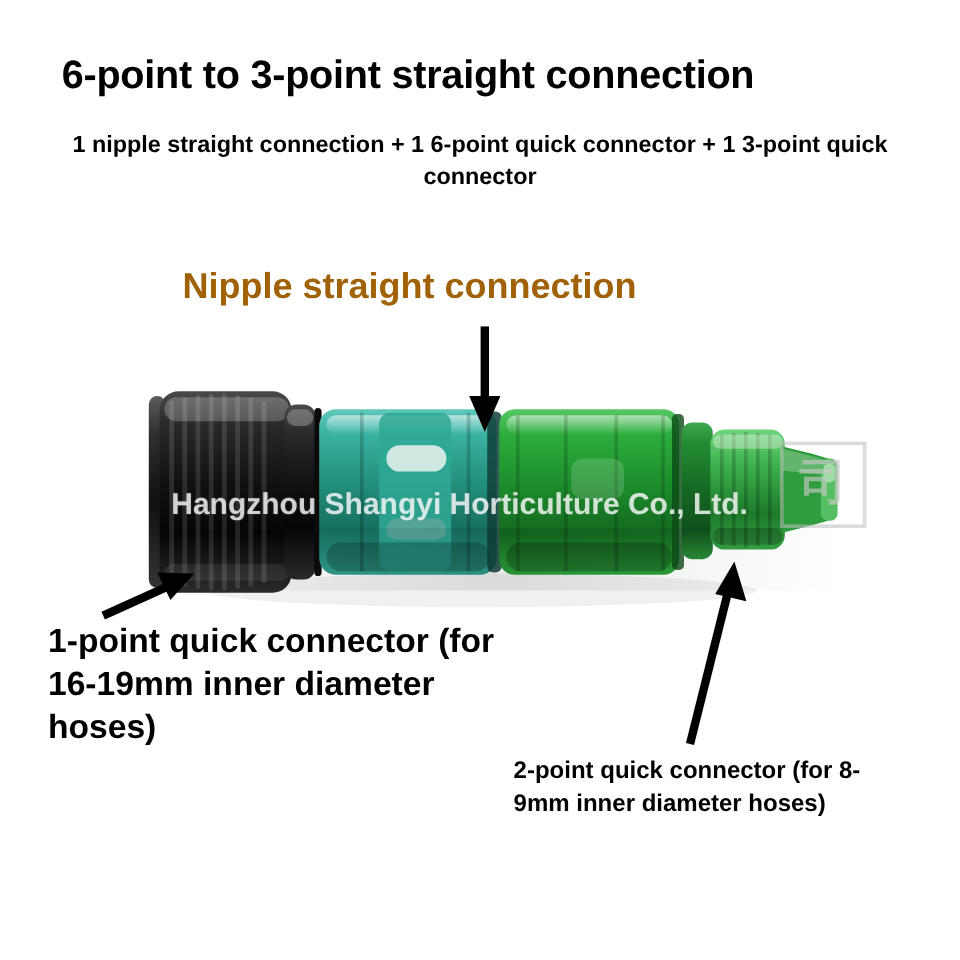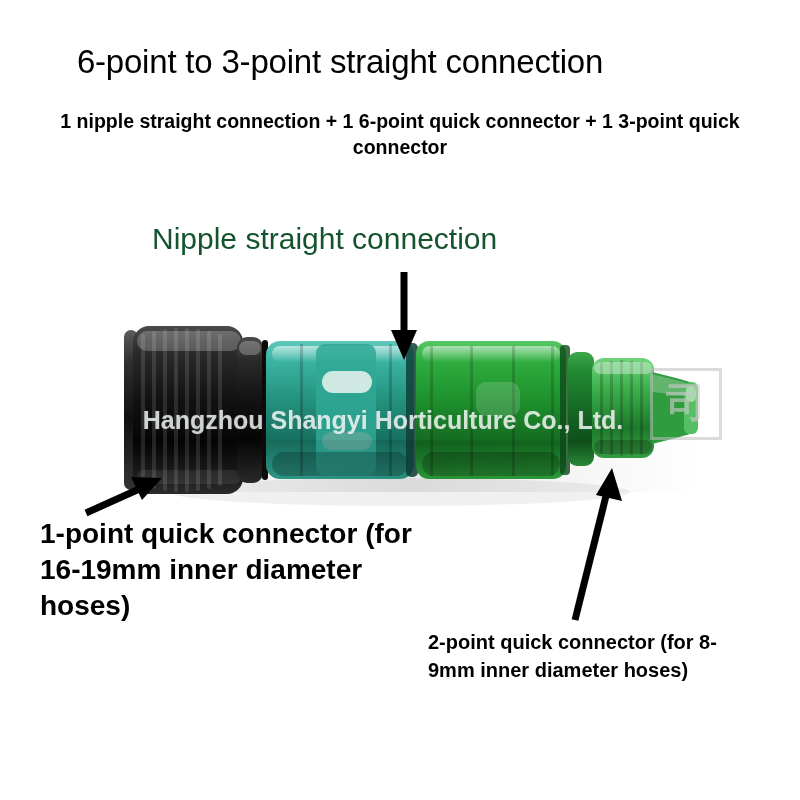--- a/index.html
+++ b/index.html
@@ -25,21 +25,21 @@
   }
 
   
   .title {
     position: absolute;
     left: 0;
     top: 44px;
     width: 680px;
     text-align: center;
     font-size: 33px;
-    font-weight: normal;
+    font-weight: bold;
     letter-spacing: -0.2px;
     color: #000;
     line-height: 1.1;
   }
   .subtitle {
     position: absolute;
     left: 12px;
     top: 108px;
     width: 776px;
     text-align: center;
@@ -47,22 +47,22 @@
     font-weight: bold;
     color: #000;
     line-height: 1.35;
   }
 
   .lbl-nipple {
     position: absolute;
     left: 152px;
     top: 222px;
     font-size: 30px;
-    font-weight: normal;
-    color: #14532d;
+    font-weight: bold;
+    color: #a16207;
     white-space: nowrap;
   }
   .lbl-noswitch {
     position: absolute;
     left: 410px;
     top: 279px;
     font-size: 22px;
     font-weight: bold;
     color: #111;
     white-space: nowrap;

